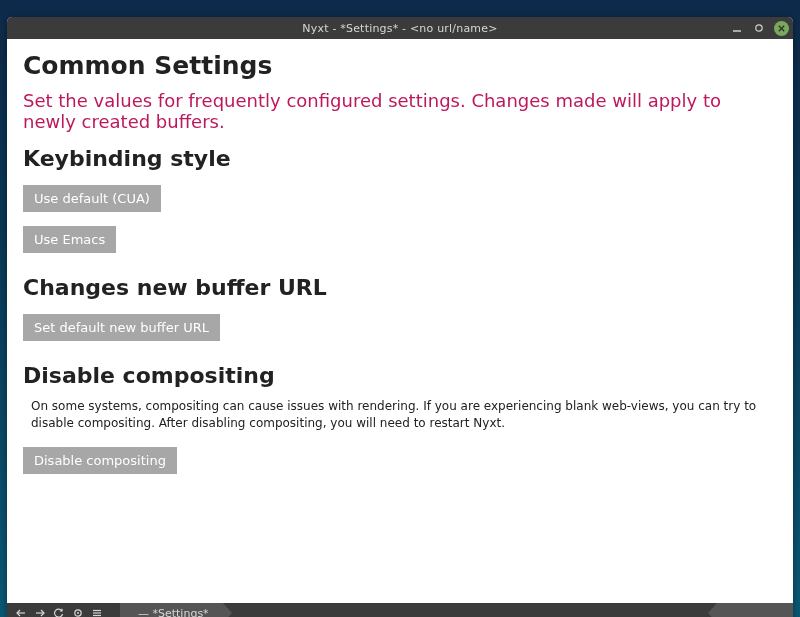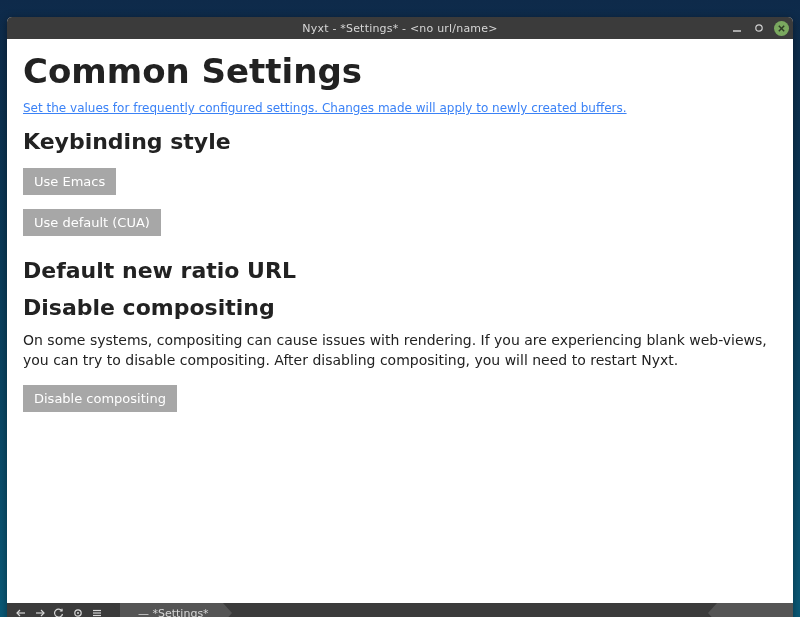--- a/index.html
+++ b/index.html
@@ -51,51 +51,50 @@
   }
   .titlebar .window-controls svg { display:block; }
 
   .content {
     flex: 1 1 auto;
     padding: 8px 16px 10px 16px;
     overflow: auto;
     color: #222;
   }
   .content h1 {
-    font-size: 34px;
+    font-size: 25px;
     font-weight: 700;
     margin: 4px 0 10px 0;
   }
   .content p.lead {
-    font-size: 12px;
+    font-size: 18px;
     margin-bottom: 14px;
-    color: #3b82f6;
-    text-decoration: underline;
+    color: #be185d;
   }
   .content h2 {
     font-size: 22px;
     font-weight: 600;
     margin: 12px 0 10px 0;
   }
   .btn {
     display: inline-block;
     background: #a7a7a7;
     color: #ffffff;
     font-size: 13px;
     padding: 6px 11px;
     border: none;
     cursor: pointer;
     margin: 4px 0 10px 0;
     font-family: inherit;
   }
   .btn-row { display:block; }
   .content p.body {
-    font-size: 14px;
+    font-size: 12px;
     line-height: 1.45;
-    margin: 4px 0 10px 0;
+    margin: 4px 0 10px 8px;
   }
 
   .statusbar {
     height: 20px;
     background: #3b3b3b;
     color: #d7d7d7;
     font-size: 11px;
     display: flex;
     align-items: stretch;
     flex-shrink: 0;
@@ -169,24 +168,25 @@
             </svg>
         </span>
       </div>
     </div>
 
     <div class="content">
       <h1>Common Settings</h1>
       <p class="lead">Set the values for frequently configured settings. Changes made will apply to newly created buffers.</p>
 
       <h2>Keybinding style</h2>
+      <div class="btn-row"><button class="btn">Use default (CUA)</button></div>
       <div class="btn-row"><button class="btn">Use Emacs</button></div>
-      <div class="btn-row"><button class="btn">Use default (CUA)</button></div>
-
-      <h2>Default new ratio URL</h2>
+
+      <h2>Changes new buffer URL</h2>
+      <div class="btn-row"><button class="btn">Set default new buffer URL</button></div>
 
 
       <h2>Disable compositing</h2>
       <p class="body">On some systems, compositing can cause issues with rendering. If you are experiencing blank web-views, you can try to disable compositing. After disabling compositing, you will need to restart Nyxt.</p>
       <div class="btn-row"><button class="btn">Disable compositing</button></div>
     </div>
 
     <div class="statusbar">
       <div class="nav-icons">
         <span class="ic">

